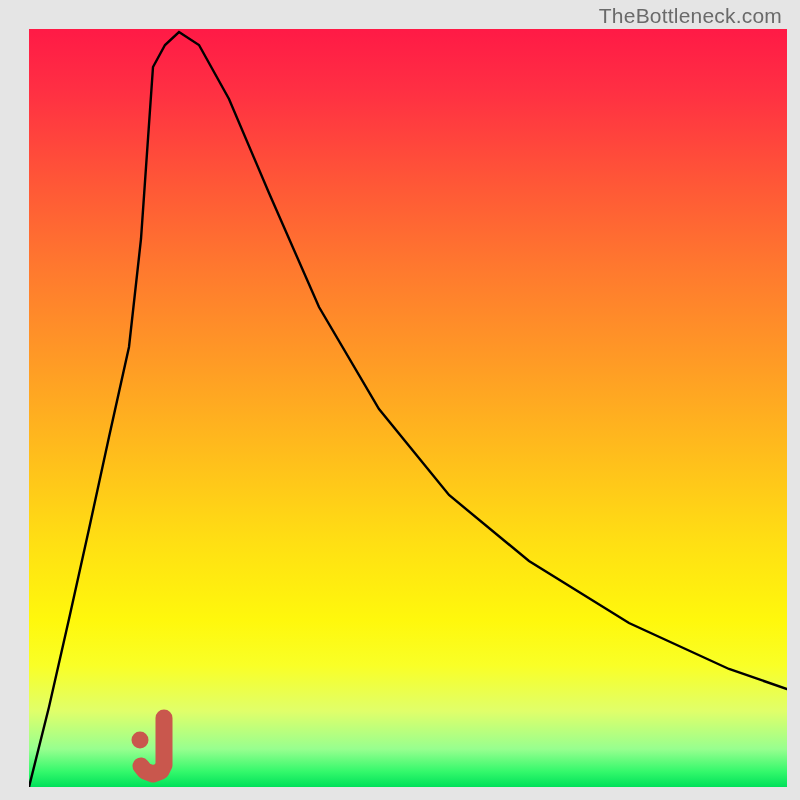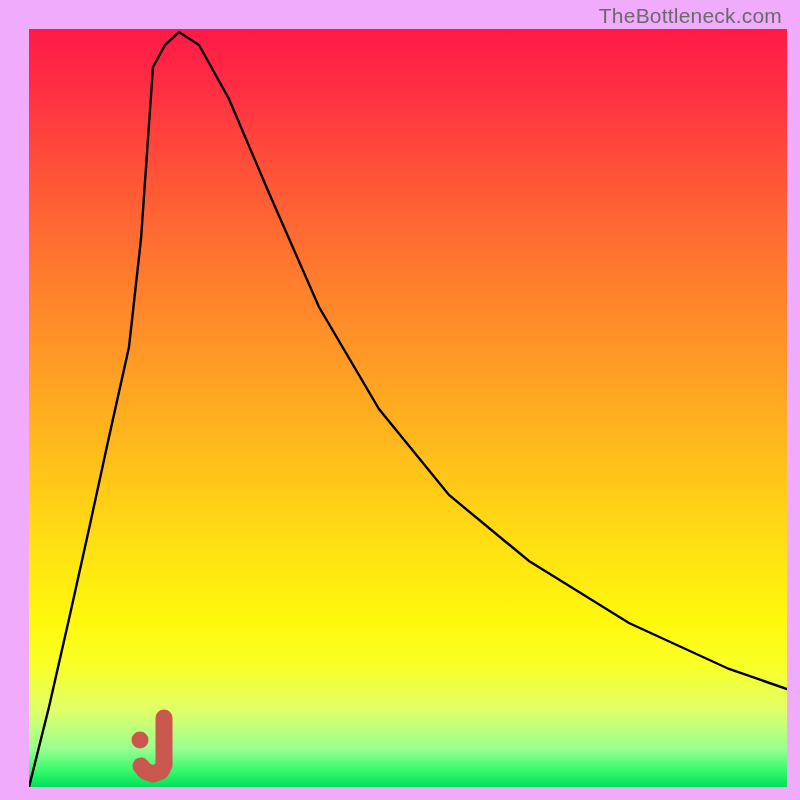--- a/index.html
+++ b/index.html
@@ -7,21 +7,21 @@
     padding: 0;
     width: 800px;
     height: 800px;
     background: #000;
     overflow: hidden;
   }
   .frame {
     position: relative;
     width: 800px;
     height: 800px;
-    background: #f0abfc;
+    background: #e5e5e5;
   }
   .watermark {
     position: absolute;
     top: 4px;
     right: 18px;
     font-family: Arial, Helvetica, sans-serif;
     font-size: 21px;
     font-weight: 500;
     color: #6a6a6a;
     letter-spacing: 0.2px;

